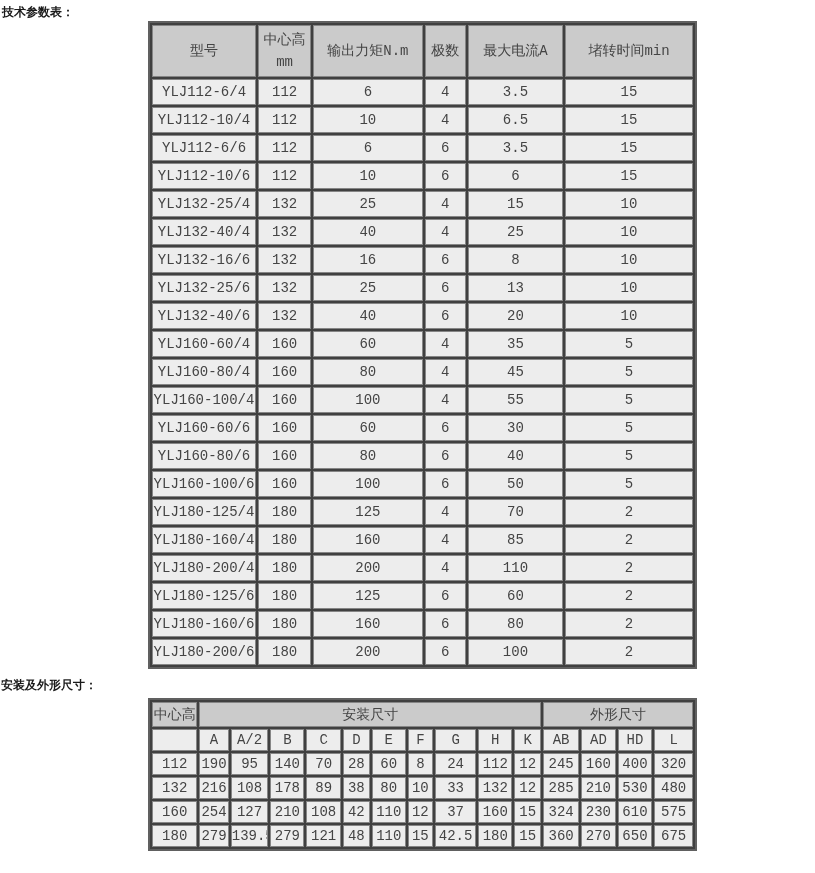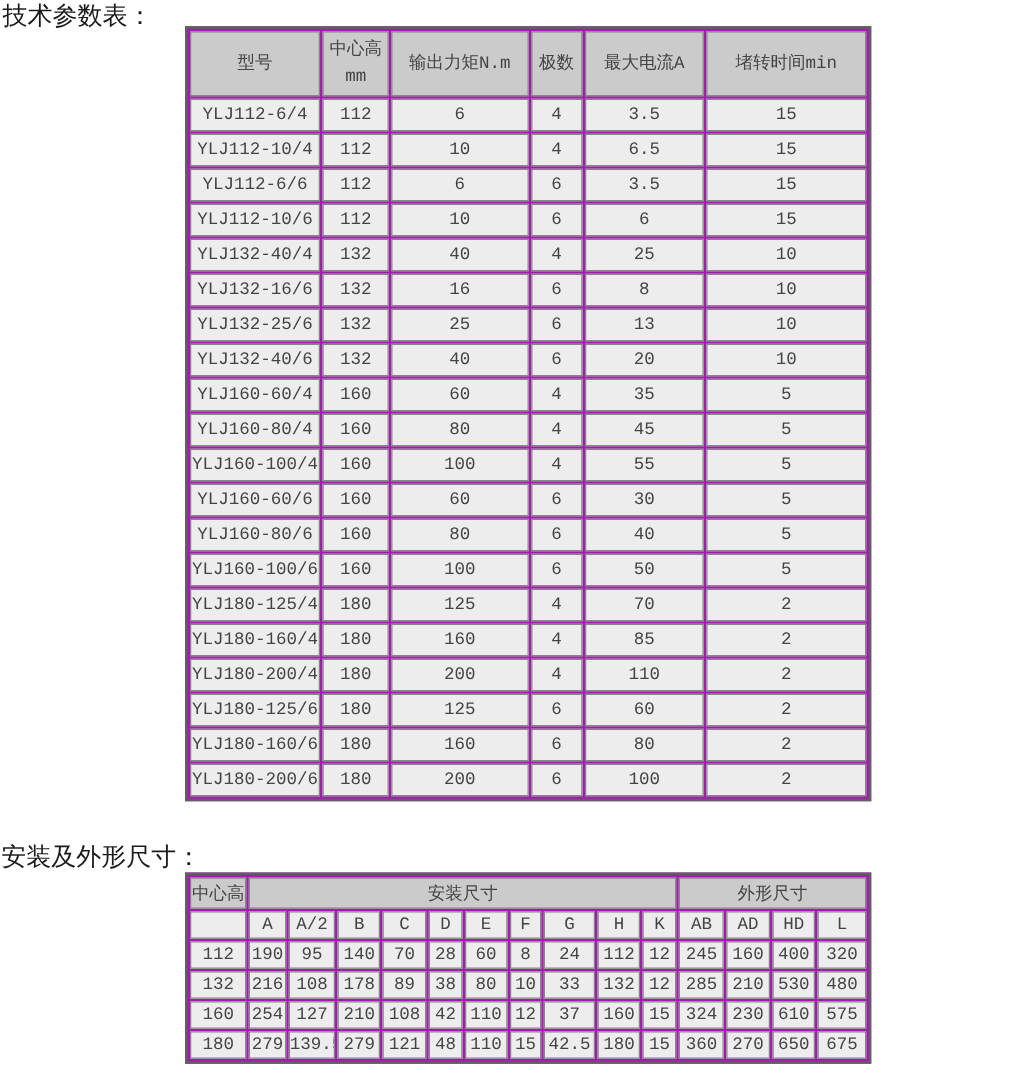--- a/index.html
+++ b/index.html
@@ -11,32 +11,32 @@
     --label-color: #1a1a1a;
   }
   html, body { margin: 0; padding: 0; background: #ffffff; }
   body {
     width: 815px; height: 873px; position: relative; overflow: hidden;
     font-family: "Liberation Mono", "DejaVu Sans Mono", "DejaVu Sans", sans-serif;
   }
   .section-label {
     position: absolute;
     font-family: "DejaVu Sans", "Liberation Sans", sans-serif;
-    font-weight: normal; font-size: 20px; color: var(--label-color);
+    font-weight: bold; font-size: 12px; color: var(--label-color);
     white-space: nowrap; line-height: 16px;
   }
   #lbl-tech  { left: 2px; top: 4px; }
   #lbl-dims  { left: 1px; top: 677px; }
   #lbl-model { left: 1px; top: 901px; }
 
   table.spec {
     position: absolute; left: 148px;
     border-collapse: separate; border-spacing: 2px;
     border: 2px solid var(--outer);
-    table-layout: fixed; background: #a21caf;
+    table-layout: fixed; background: #404040;
   }
   #tech-table { top: 21px; width: 549px; }
   #dim-table  { top: 698px; width: 549px; }
 
   .spec th, .spec td {
     border: 1px solid var(--border);
     text-align: center; vertical-align: middle;
     color: var(--text); font-size: 14px; font-weight: normal;
     padding: 0; overflow: hidden; white-space: nowrap;
   }
@@ -102,20 +102,28 @@
         <td>3.5</td>
         <td>15</td>
       </tr>
       <tr>
         <td>YLJ112-10/6</td>
         <td>112</td>
         <td>10</td>
         <td>6</td>
         <td>6</td>
         <td>15</td>
+      </tr>
+      <tr>
+        <td>YLJ132-25/4</td>
+        <td>132</td>
+        <td>25</td>
+        <td>4</td>
+        <td>15</td>
+        <td>10</td>
       </tr>
       <tr>
         <td>YLJ132-40/4</td>
         <td>132</td>
         <td>40</td>
         <td>4</td>
         <td>25</td>
         <td>10</td>
       </tr>
       <tr>

